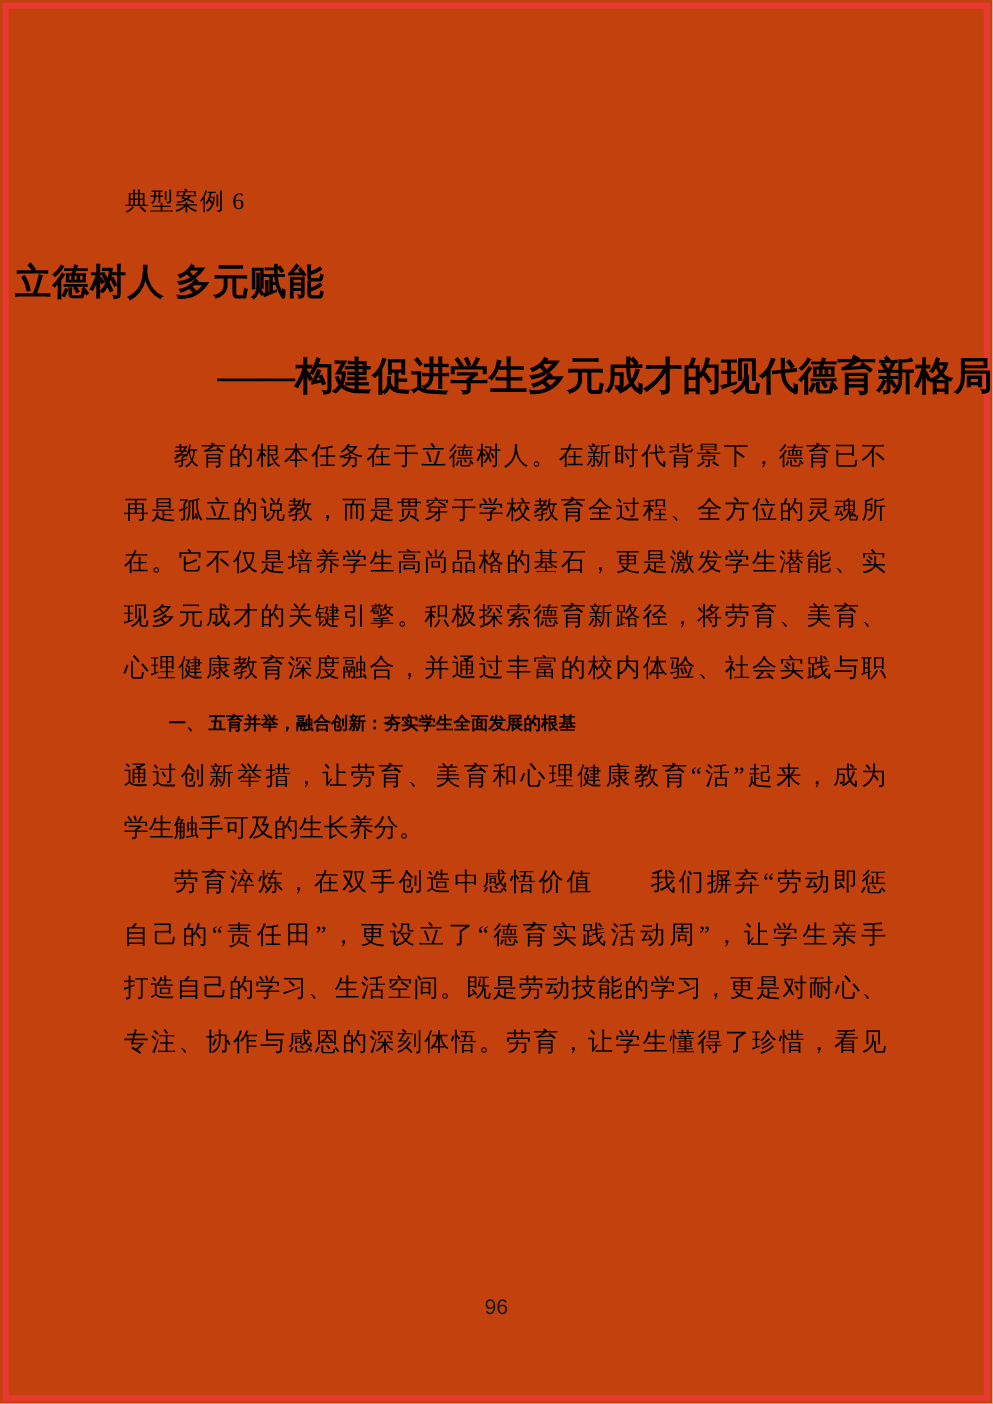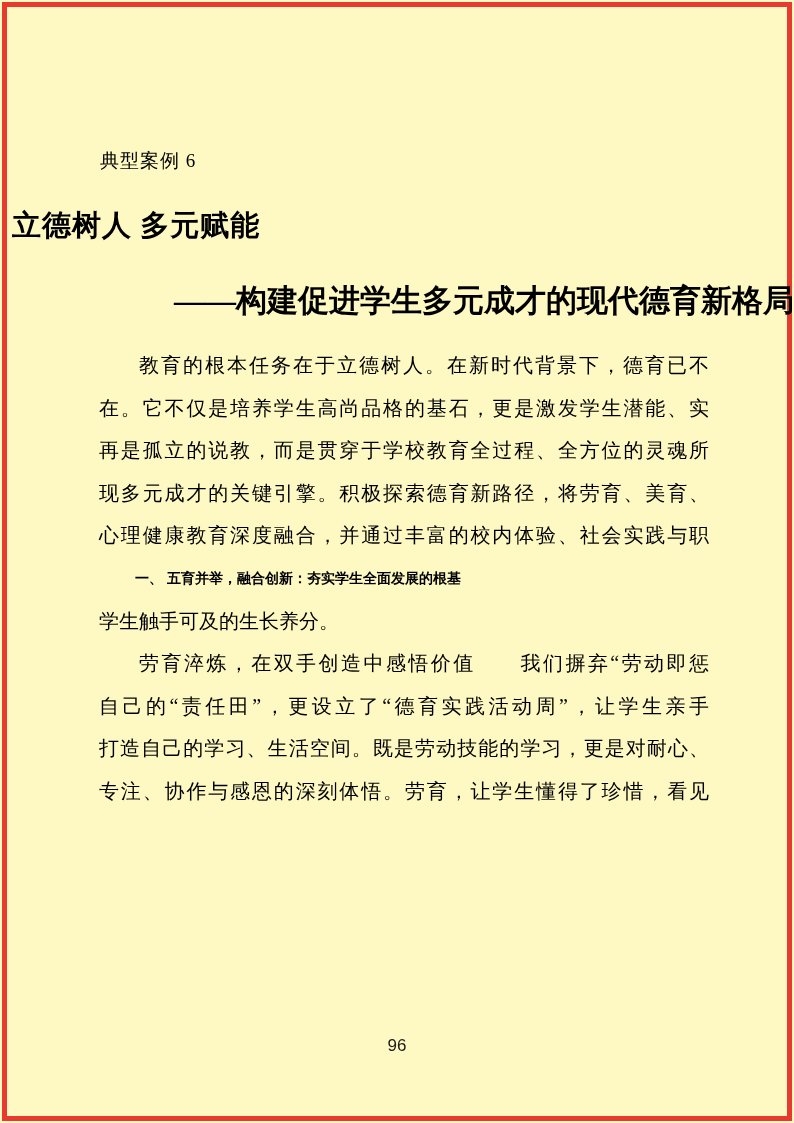--- a/index.html
+++ b/index.html
@@ -4,21 +4,21 @@
 <style>
   html, body {
     margin: 0;
     padding: 0;
     background: #ffffff;
   }
   .page {
     position: relative;
     width: 794px;
     height: 1123px;
-    background: #fef9c3;
+    background: #c2410c;
     overflow: hidden;
     font-family: "Liberation Serif", "DejaVu Serif", serif;
     color: #000000;
   }
   .page-border {
     position: absolute;
     left: 2px; top: 2px; right: 2px; bottom: 2px;
     border: 5px solid #e8392f;
     pointer-events: none;
   }
@@ -93,27 +93,28 @@
 
   <div class="case-label">典型案例 6</div>
 
   <div class="main-title">立德树人 多元赋能</div>
 
   <div class="subtitle">——构建促进学生多元成才的现代德育新格局</div>
 
   <div class="content">
       <div class="para">
         <div class="line first">教育的根本任务在于立德树人。在新时代背景下，德育已不</div>
+        <div class="line">再是孤立的说教，而是贯穿于学校教育全过程、全方位的灵魂所</div>
         <div class="line">在。它不仅是培养学生高尚品格的基石，更是激发学生潜能、实</div>
-        <div class="line">再是孤立的说教，而是贯穿于学校教育全过程、全方位的灵魂所</div>
         <div class="line">现多元成才的关键引擎。积极探索德育新路径，将劳育、美育、</div>
         <div class="line">心理健康教育深度融合，并通过丰富的校内体验、社会实践与职</div>
       </div>
       <div class="heading">一、 五育并举，融合创新：夯实学生全面发展的根基</div>
       <div class="para">
+        <div class="line">通过创新举措，让劳育、美育和心理健康教育“活”起来，成为</div>
         <div class="line short">学生触手可及的生长养分。</div>
       </div>
       <div class="para">
         <div class="line first">劳育淬炼，在双手创造中感悟价值　　我们摒弃“劳动即惩</div>
         <div class="line">自己的“责任田”，更设立了“德育实践活动周”，让学生亲手</div>
         <div class="line">打造自己的学习、生活空间。既是劳动技能的学习，更是对耐心、</div>
         <div class="line">专注、协作与感恩的深刻体悟。劳育，让学生懂得了珍惜，看见</div>
       </div>
     </div>
 

